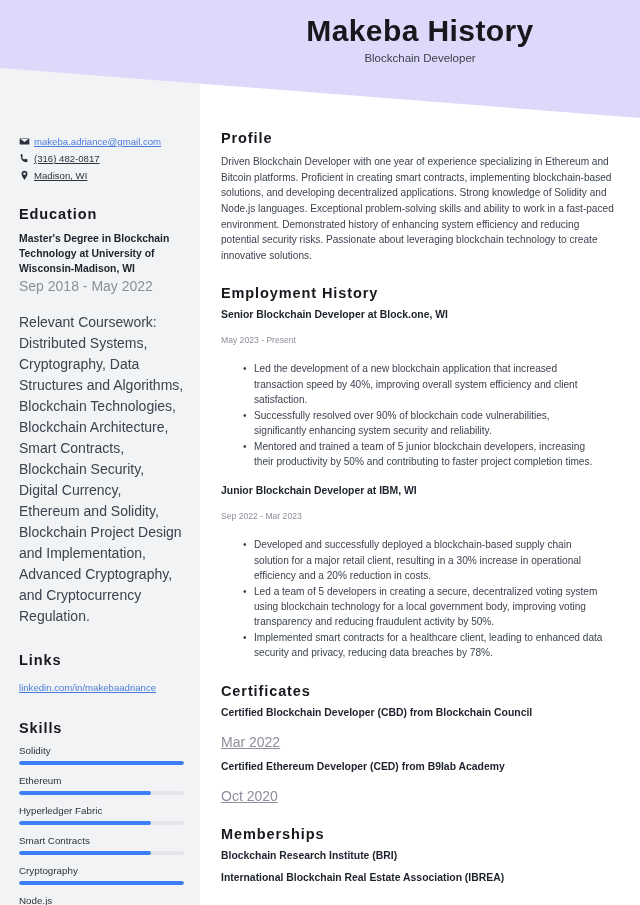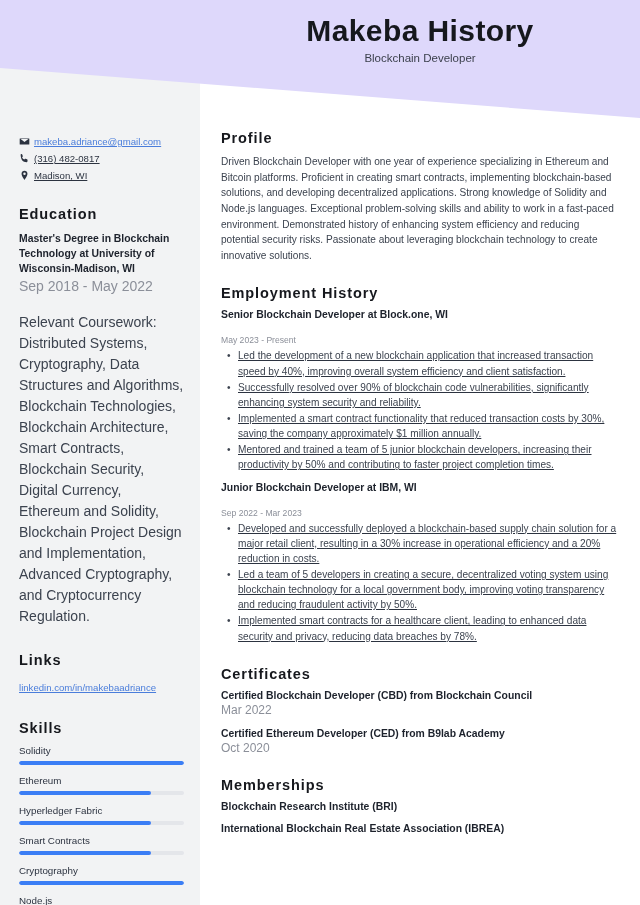--- a/index.html
+++ b/index.html
@@ -165,24 +165,23 @@
     font-weight: bold;
     color: #1d222c;
   }
   .job-date {
     font-size: 8.6px;
     color: #8b8f99;
     margin-top: 15px;
     margin-bottom: 3px;
   }
   .bullets {
-    margin: 0;
+    margin: 16px;
     padding-left: 17px;
     list-style: none;
-    text-decoration: underline;
   }
   .bullets li {
     font-size: 10.1px;
     line-height: 1.5;
     color: #3c434f;
     margin-bottom: 1px;
     position: relative;
   }
   .bullets li::before {
     content: "\2022";
@@ -190,23 +189,24 @@
     left: -11px;
     color: #3c434f;
   }
   .cert { margin-bottom: 11px; }
   .cert-title {
     font-size: 10.4px;
     font-weight: bold;
     color: #1d222c;
   }
   .cert-date {
-    font-size: 12px;
+    font-size: 14px;
     color: #8b8f99;
-    margin-top: 2px;
+    margin-top: 16px;
+    text-decoration: underline;
   }
   .member-item {
     font-size: 10.4px;
     font-weight: bold;
     color: #1d222c;
     margin-bottom: 11px;
   }
 </style>
 </head>
 <body>
@@ -342,21 +342,20 @@
 
   <div class="section">
     <div class="main-heading">Employment History</div>
     <div id="jobs-list">
         <div class="job">
           <div class="job-title">Senior Blockchain Developer at Block.one, WI</div>
           <div class="job-date">May 2023 - Present</div>
           <ul class="bullets">
             <li>Led the development of a new blockchain application that increased transaction speed by 40%, improving overall system efficiency and client satisfaction.</li>
             <li>Successfully resolved over 90% of blockchain code vulnerabilities, significantly enhancing system security and reliability.</li>
-            <li>Implemented a smart contract functionality that reduced transaction costs by 30%, saving the company approximately $1 million annually.</li>
             <li>Mentored and trained a team of 5 junior blockchain developers, increasing their productivity by 50% and contributing to faster project completion times.</li>
           </ul>
         </div>
         <div class="job">
           <div class="job-title">Junior Blockchain Developer at IBM, WI</div>
           <div class="job-date">Sep 2022 - Mar 2023</div>
           <ul class="bullets">
             <li>Developed and successfully deployed a blockchain-based supply chain solution for a major retail client, resulting in a 30% increase in operational efficiency and a 20% reduction in costs.</li>
             <li>Led a team of 5 developers in creating a secure, decentralized voting system using blockchain technology for a local government body, improving voting transparency and reducing fraudulent activity by 50%.</li>
             <li>Implemented smart contracts for a healthcare client, leading to enhanced data security and privacy, reducing data breaches by 78%.</li>

